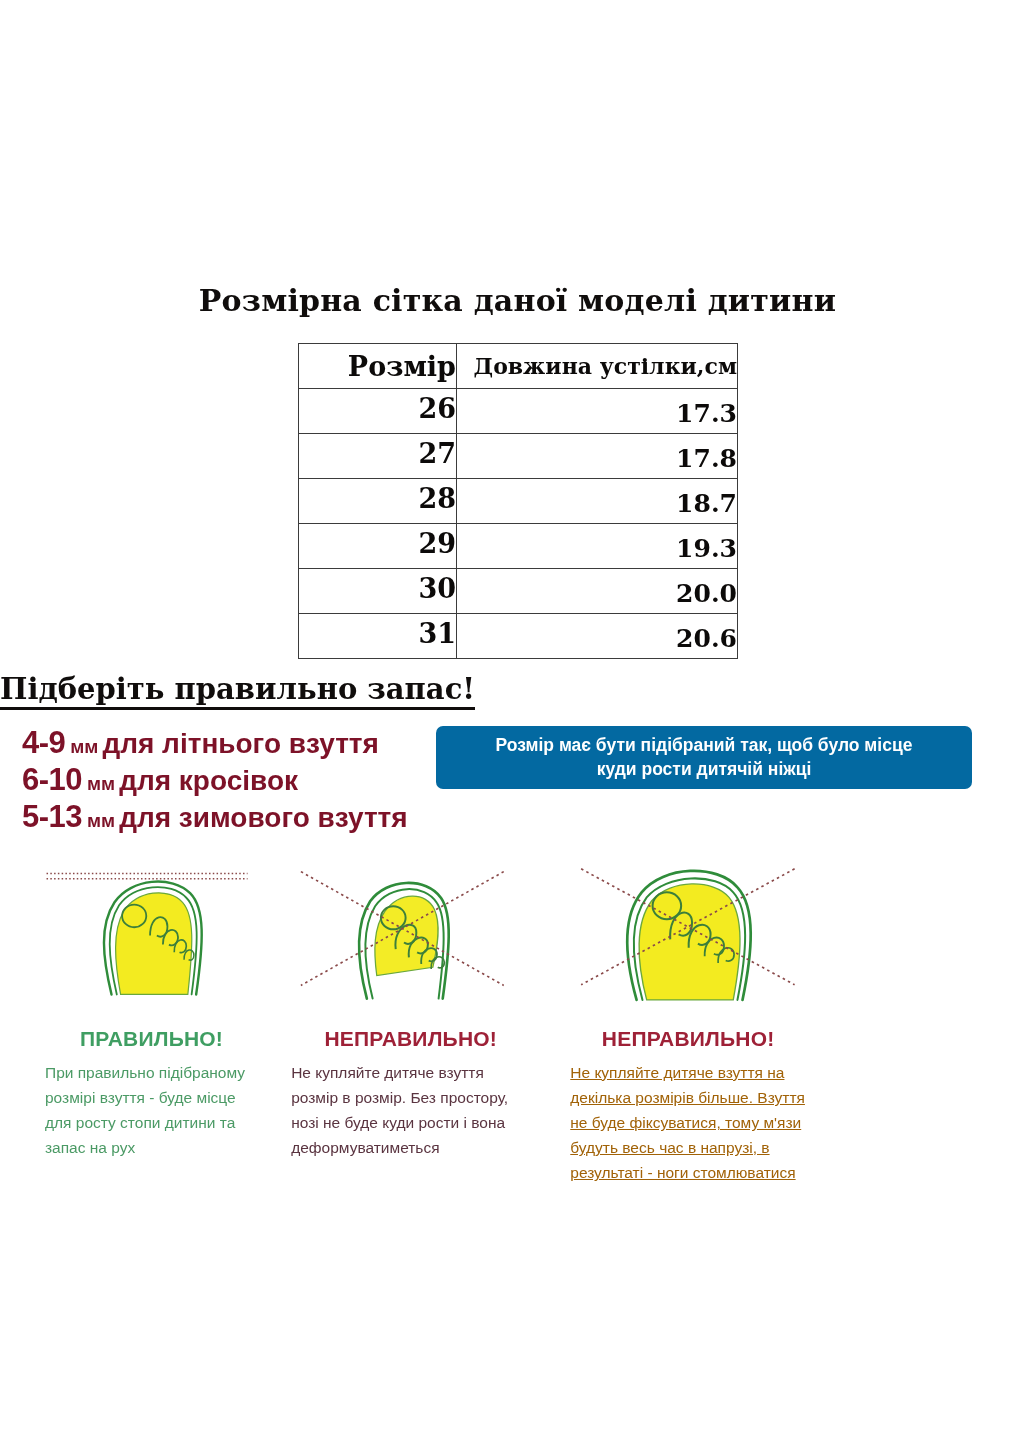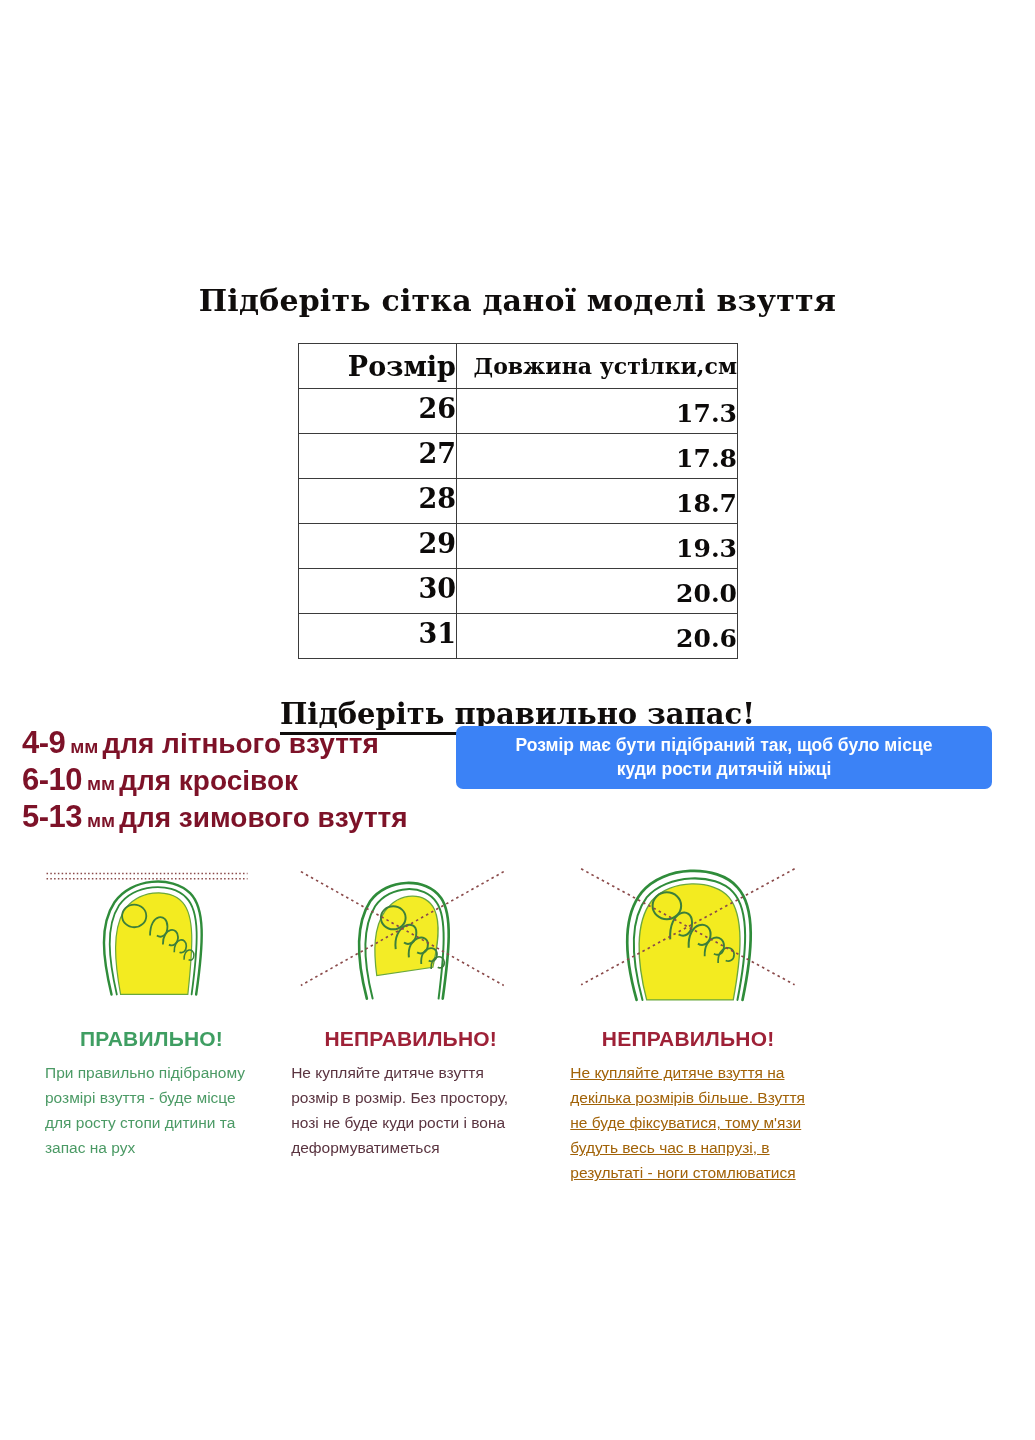--- a/index.html
+++ b/index.html
@@ -72,27 +72,26 @@
   .size-table tbody td.size-cell {
     padding-bottom: 5px;
   }
 
   
   .pick-heading {
     position: absolute;
     top: 672px;
     left: 0;
     width: 1035px;
-    text-align: center;
+    text-align: left;
     font-family: "DejaVu Serif", "Liberation Serif", serif;
     font-weight: bold;
     font-size: 29px;
     color: #100d0c;
     white-space: nowrap;
-    margin-top: 25px;
   }
   .pick-heading span {
     border-bottom: 3px solid #100d0c;
     padding-bottom: 1px;
   }
 
   
   .allowance {
     position: absolute;
     top: 727px;
@@ -108,24 +107,24 @@
     line-height: 1.0;
   }
   .allow-row .num  { font-size: 31px; letter-spacing: -0.5px; }
   .allow-row .unit { font-size: 19px; padding-left: 5px; }
   .allow-row .rest { font-size: 28px; padding-left: 4px; }
 
   
   .callout {
     position: absolute;
     top: 726px;
-    left: 456px;
+    left: 436px;
     width: 536px;
     height: 63px;
-    background: #3b82f6;
+    background: #0369a1;
     border-radius: 7px;
     box-sizing: border-box;
     display: flex;
     align-items: center;
     justify-content: center;
     padding: 0 16px;
   }
   .callout-text {
     color: #ffffff;
     font-family: "Liberation Sans", sans-serif;
@@ -171,21 +170,21 @@
   }
   .card-1 .card-body { color: #4b9a65; }
   .card-2 .card-body { color: #5a3440; }
   .card-3 .card-body { color: #a16207; text-decoration: underline; }
   .card-1 .card-body { padding-left: 3px; }
   .card-3 .card-body { padding-left: 4px; }
 </style>
 </head>
 <body>
 
-<div class="grid-title">Підберіть сітка даної моделі взуття</div>
+<div class="grid-title">Розмірна сітка даної моделі дитини</div>
 
 <table class="size-table">
   <colgroup>
     <col class="col-size">
       <col class="col-len">
   </colgroup>
   <thead>
     <tr>
       <th class="h-size">Розмір</th>
       <th class="h-len">Довжина устілки,см</th>

